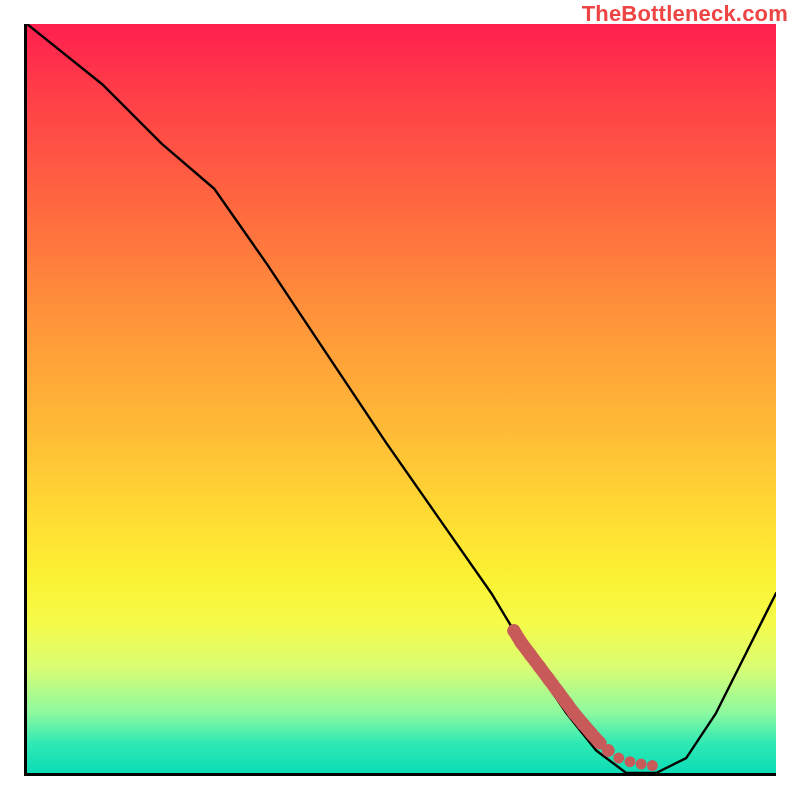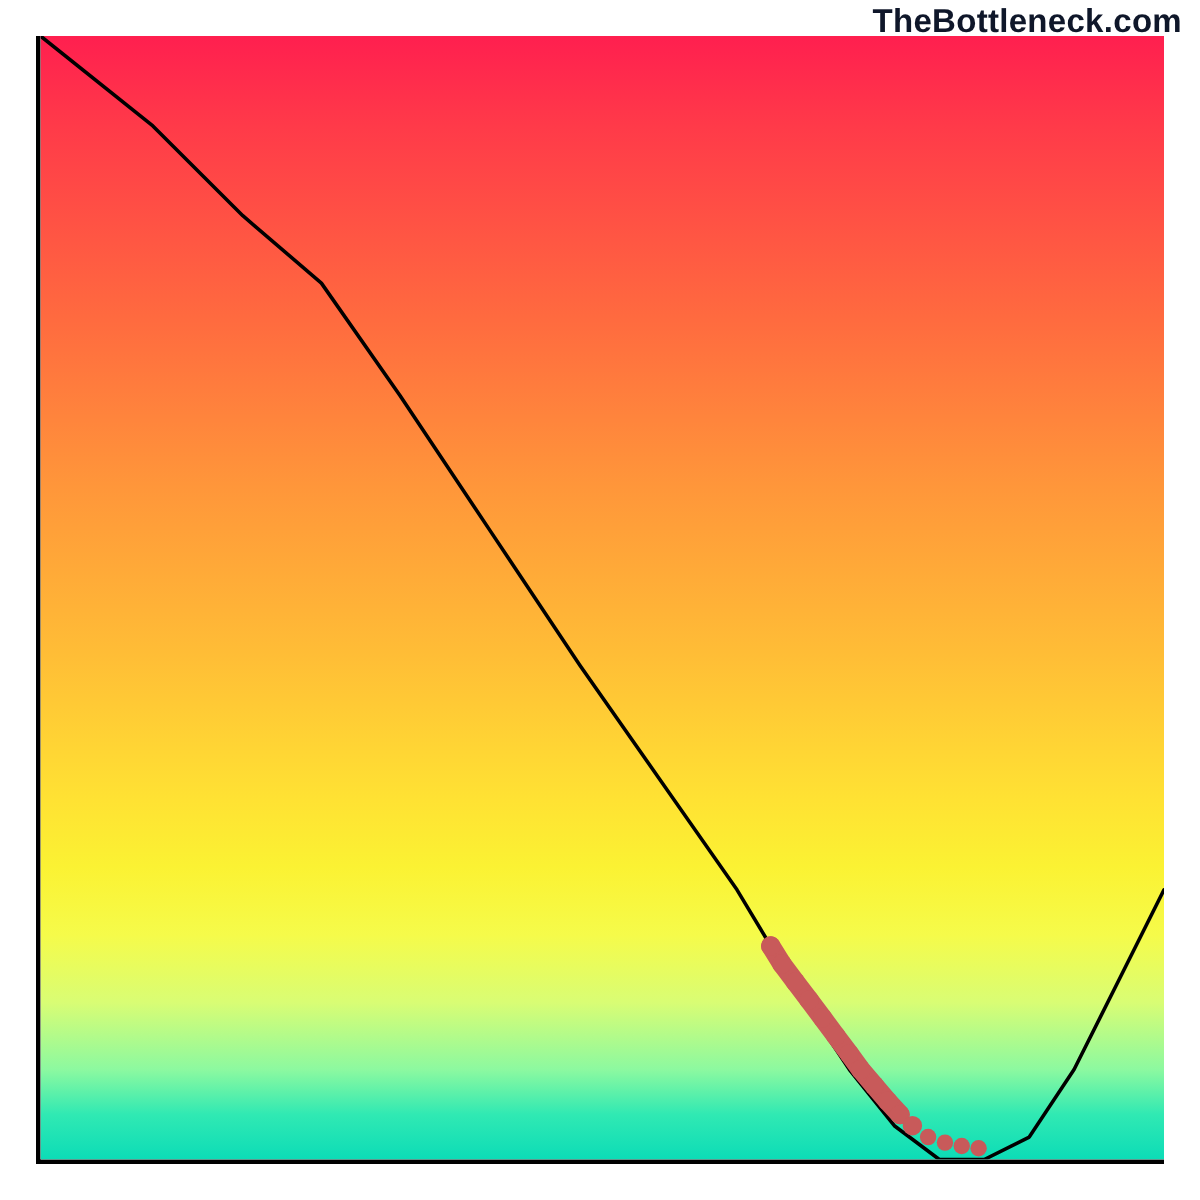--- a/index.html
+++ b/index.html
@@ -49,21 +49,21 @@
     position: absolute;
     inset: 0;
     width: 100%;
     height: 100%;
   }
   .watermark {
     position: absolute;
     top: 3px;
     right: 12px;
     font: 600 22px/1 Arial, Helvetica, sans-serif;
-    color: #0f172a;
+    color: #ef4444;
     letter-spacing: 0.2px;
     user-select: none;
   }
 </style>
 </head>
 <body>
 
 <div class="chart-frame">
 
   <div class="watermark">TheBottleneck.com</div>

